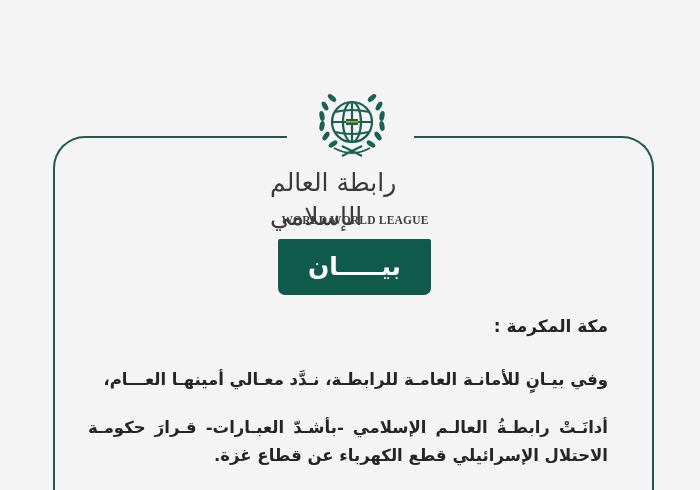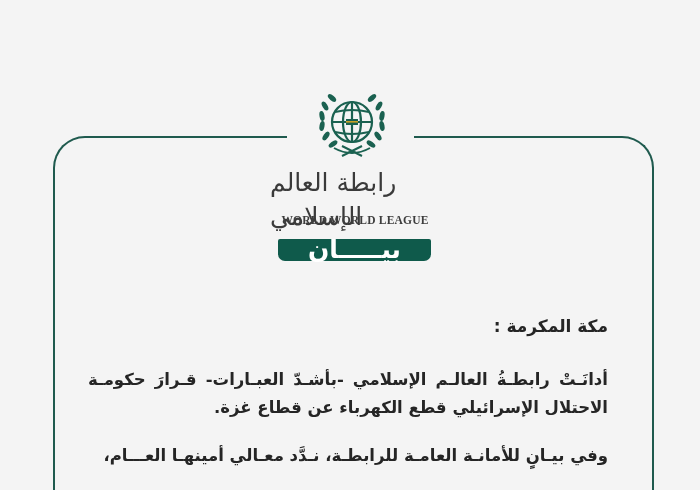--- a/index.html
+++ b/index.html
@@ -31,21 +31,21 @@
     font-size:25px; color:#3a3a3a; line-height:34px;
     letter-spacing:-1px;
   }
   .logo-en {
     position:absolute; left:270px; top:214px; width:170px;
     text-align:center;
     font-family:"Liberation Serif", serif; font-weight:bold;
     font-size:11.5px; color:#3d3d3d; letter-spacing:0.2px;
   }
   .badge {
-    position:absolute; left:278px; top:239px; width:153px; height:22px;
+    position:absolute; left:278px; top:239px; width:153px; height:56px;
     background:#0f5a4b;
     border-radius:2px 2px 7px 7px;
     display:flex; align-items:center; justify-content:center;
   }
   .badge span {
     color:#ffffff; font-size:25px; font-weight:bold;
     direction:rtl; font-family:"DejaVu Sans", sans-serif;
     line-height:30px;
   }
   .body-text {
@@ -100,15 +100,15 @@
 
 <div class="logo-ar">رابطة العالم الإسلامي</div>
 <div class="logo-en">WORLD WORLD LEAGUE</div>
 
 <div class="badge">
   <span>بيـــــان</span>
 </div>
 
 <div class="body-text">
   <p class="city">مكة المكرمة :</p>
+  <p class="para">وفي بيـانٍ للأمانـة العامـة للرابطـة، نـدَّد معـالي أمينهـا العـــام،</p>
   <p class="para">أدانَـتْ رابطـةُ العالـم الإسلامي -بأشـدّ العبـارات- قـرارَ حكومـة الاحتلال الإسرائيلي قطع الكهرباء عن قطاع غزة.</p>
-  <p class="para">وفي بيـانٍ للأمانـة العامـة للرابطـة، نـدَّد معـالي أمينهـا العـــام،</p>
 </div>
 
 </body></html>

